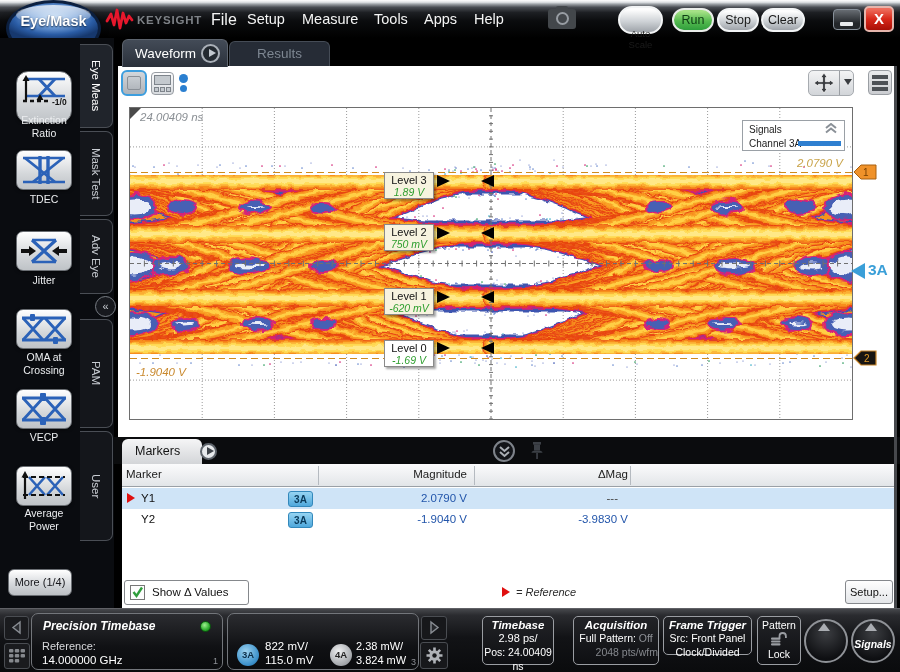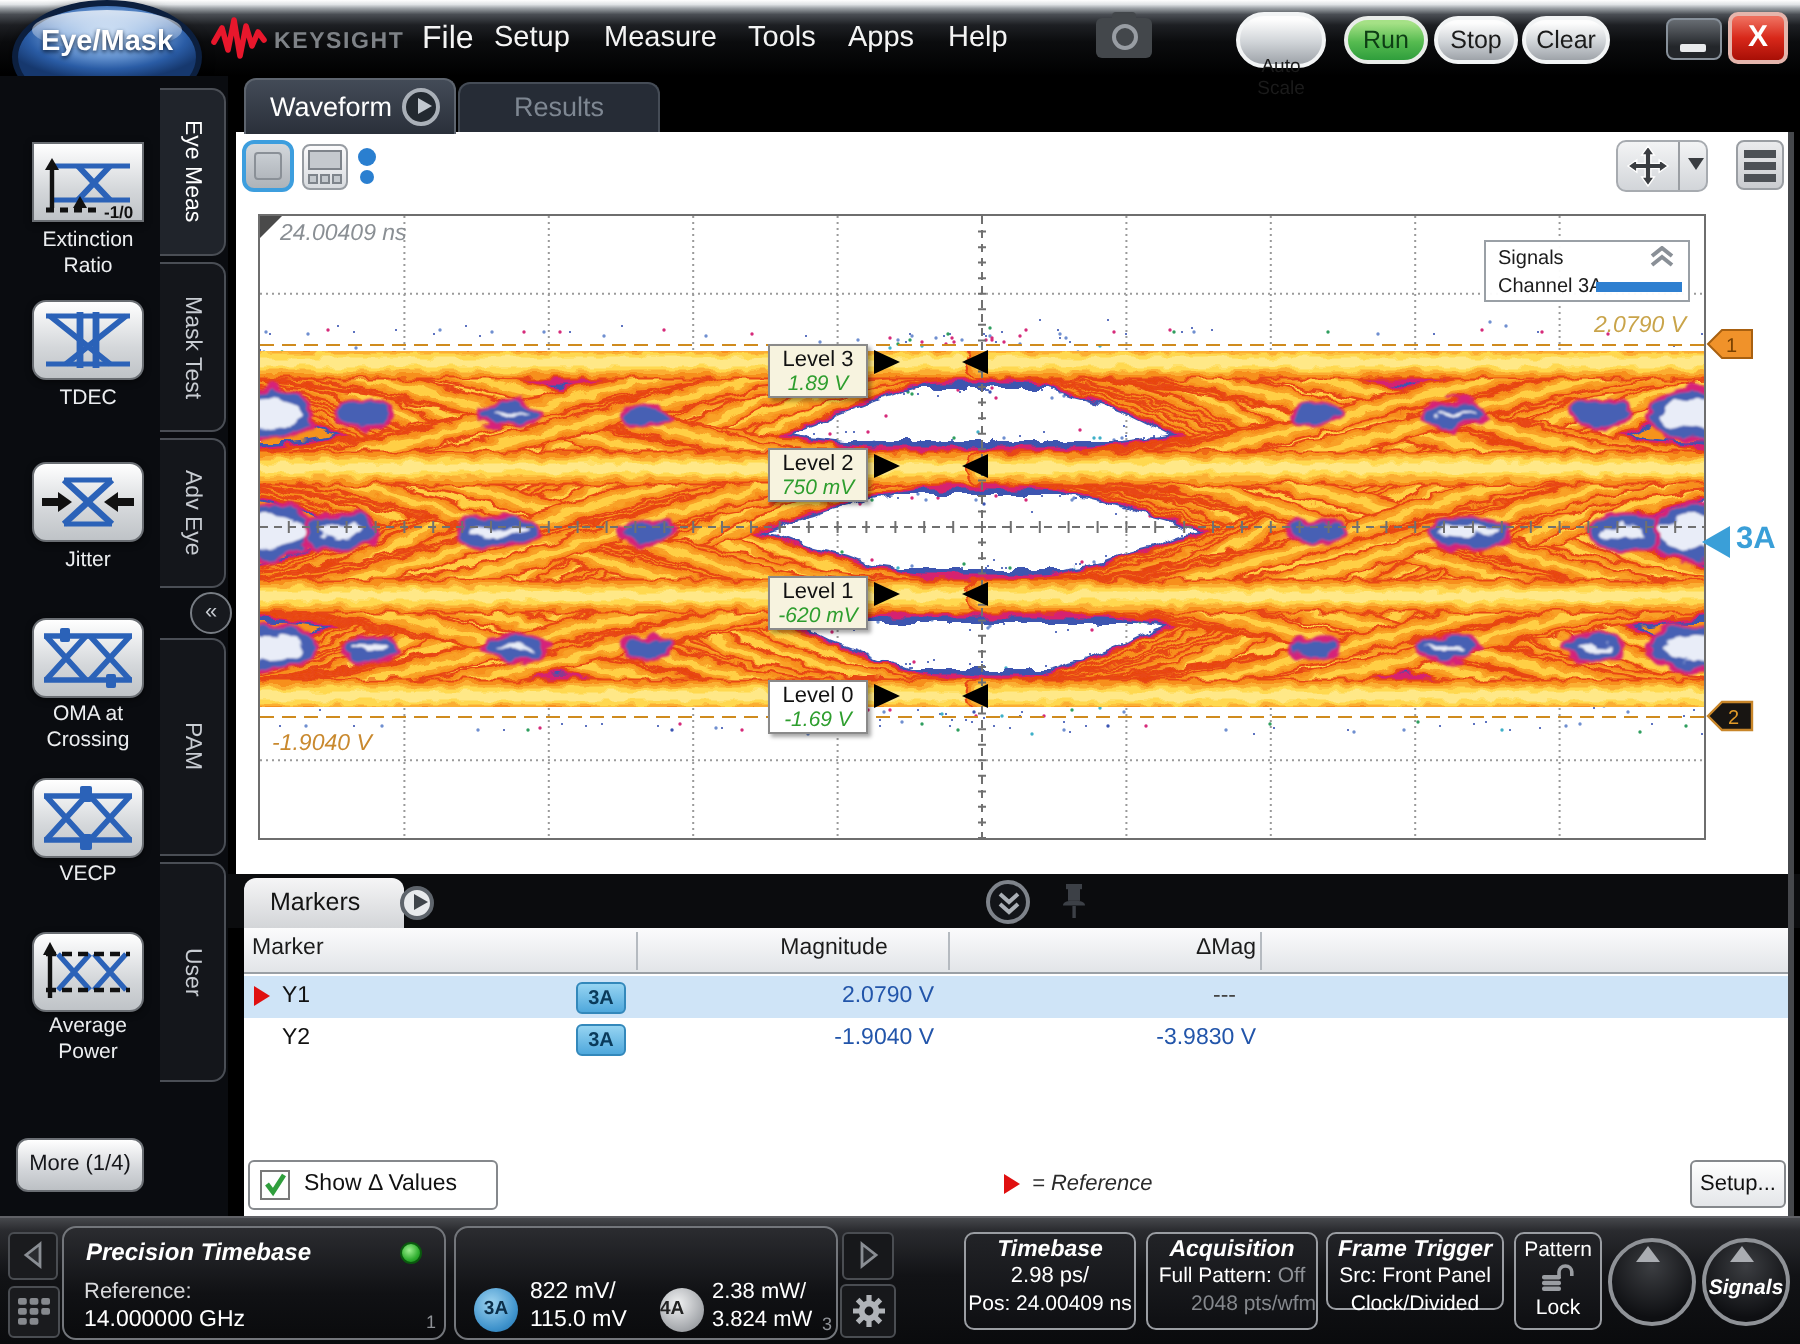--- a/index.html
+++ b/index.html
@@ -30,21 +30,21 @@
 <div class="abs" style="left:761px;top:8px;width:44px;height:24px;border:2px solid #f2f4f5;border-radius:12px;background:linear-gradient(180deg,#fdfdfd 8%,#cfd3d7 55%,#9ea3a9);color:#1b1b1b;font-size:12.5px;text-align:center;line-height:21px">Clear</div>
 <div class="abs" style="left:833px;top:9px;width:28px;height:21px;border:1px solid #87909a;border-radius:4px;background:linear-gradient(180deg,#676c72,#23262a 70%)"></div>
 <div class="abs" style="left:840px;top:22px;width:13px;height:4px;background:#e8eaec;border-radius:1px"></div>
 <div class="abs" style="left:864px;top:6px;width:30px;height:26px;border:2px solid #e5b5ac;border-radius:5px;background:linear-gradient(180deg,#ee6d5c 5%,#d8281a 50%,#a80f06);color:#fff;font-weight:bold;font-size:15px;text-align:center;line-height:22px">X</div>
 
 <div class="abs" style="left:6px;top:0px;width:95px;height:57px;border-radius:50%;background:radial-gradient(ellipse 60% 45% at 50% 28%,#b7d3f2 0%,#6d9bd6 45%,#2a5ca5 75%,#16386e 100%);border:3px solid #0c1f3e;box-shadow:0 2px 6px rgba(0,0,0,.6)"></div>
 <div class="abs" style="left:16px;top:5px;width:75px;height:20px;border-radius:50%;background:linear-gradient(180deg,rgba(255,255,255,.75),rgba(255,255,255,.05))"></div>
 <div class="abs" style="left:6px;top:14px;width:95px;text-align:center;color:#fff;font-weight:bold;font-size:14.5px;line-height:14px;text-shadow:0 1px 2px #0a2040">Eye/Mask</div>
 <div class="abs" style="left:47px;top:40px;width:14px;height:9px;color:#a9c7ec;font-size:10px;line-height:8px">▾</div>
 <div class="abs" style="left:0;top:38px;width:114px;height:570px;background:#0a0c10"></div>
-<div class="abs" style="left:16px;top:71px;width:56px;height:40px;border-radius:0;border:1px solid #6a6e73;background:linear-gradient(180deg,#ffffff,#d4d7da 60%,#bfc3c7);box-shadow:0 1px 3px rgba(0,0,0,.5);display:flex;align-items:flex-end;justify-content:center">
+<div class="abs" style="left:16px;top:71px;width:56px;height:52px;border-radius:12px;border:1px solid #6a6e73;background:linear-gradient(180deg,#ffffff,#d4d7da 60%,#bfc3c7);box-shadow:0 1px 3px rgba(0,0,0,.5);display:flex;align-items:flex-start;justify-content:center">
     <svg width="50" height="34" viewBox="0 0 50 34">
       <g stroke="#2b62b8" stroke-width="2.4" fill="none">
         <path d="M8 7h38M8 24h38"></path>
         <path d="M20 7l16 17M36 7l-16 17" stroke-width="3"></path>
       </g>
       <g stroke="#111" fill="#111">
         <path d="M7 28V8" stroke-width="2.2" fill="none"></path>
         <path d="M7 3l-3.5 6h7z" stroke="none"></path>
         <path d="M4 29h28" stroke-width="2.4" stroke-dasharray="4 3" fill="none"></path>
         <path d="M21 22l-3.5 6h7z" stroke="none"></path>
@@ -2152,21 +2152,21 @@
       <path d="M1.5 11.8c0-1.8 2-2.4 5.5-2.4s5.5.6 5.5 2.4z"></path>
       <rect x="6.2" y="12" width="1.7" height="6"></rect>
     </g>
   </svg>
 
 <div class="abs" style="left:122px;top:464px;width:772px;height:23px;background:linear-gradient(180deg,#fbfbfc,#e2e5e8);border-bottom:1px solid #9aa0a6"></div>
 <div class="abs" style="left:318px;top:466px;width:1px;height:19px;background:#b5bac0"></div>
 <div class="abs" style="left:474px;top:466px;width:1px;height:19px;background:#b5bac0"></div>
 <div class="abs" style="left:630px;top:466px;width:1px;height:19px;background:#b5bac0"></div>
 <div class="abs" style="left:126px;top:468px;font-size:11.5px;color:#1b1b1b">Marker</div>
-<div class="abs" style="left:367px;top:468px;width:100px;text-align:center;font-size:11.5px;color:#1b1b1b">Magnitude</div>
+<div class="abs" style="left:367px;top:468px;width:100px;text-align:right;font-size:11.5px;color:#1b1b1b">Magnitude</div>
 <div class="abs" style="left:528px;top:468px;width:100px;text-align:right;font-size:11.5px;color:#1b1b1b">ΔMag</div>
 
 <div class="abs" style="left:122px;top:488px;width:772px;height:21px;background:#cfe4f7"></div>
 <div class="abs" style="left:127px;top:493px;width:0;height:0;border-left:8px solid #e01010;border-top:5px solid transparent;border-bottom:5px solid transparent"></div>
 <div class="abs" style="left:141px;top:492px;font-size:11.5px;color:#111">Y1</div>
 <div class="abs" style="left:288px;top:490.5px;width:25px;height:16px;background:linear-gradient(180deg,#96d4f2,#4fa8dc);border:1px solid #3388bb;border-radius:3px;color:#0a3a5a;font-size:10px;font-weight:bold;text-align:center;line-height:15px">3A</div>
 <div class="abs" style="left:367px;top:492px;width:100px;text-align:right;font-size:11.5px;color:#2255aa">2.0790 V</div>
 <div class="abs" style="left:528px;top:492px;width:90px;text-align:right;font-size:11.5px;color:#444">---</div>
 <div class="abs" style="left:141px;top:513px;font-size:11.5px;color:#111">Y2</div>
 <div class="abs" style="left:288px;top:511.5px;width:25px;height:16px;background:linear-gradient(180deg,#96d4f2,#4fa8dc);border:1px solid #3388bb;border-radius:3px;color:#0a3a5a;font-size:10px;font-weight:bold;text-align:center;line-height:15px">3A</div>
@@ -2206,41 +2206,41 @@
  <div class="abs" style="left:11px;top:5px;font-size:12px;font-weight:bold;font-style:italic;color:#fff">Precision Timebase</div>
  <div class="abs" style="left:168px;top:7px;width:11px;height:11px;border-radius:50%;background:radial-gradient(circle at 40% 35%,#9df08f,#2fae2f 60%,#0c7a10);border:1px solid #0a5a0e"></div>
  <div class="abs" style="left:10px;top:26px;font-size:11px;color:#d8d9dc">Reference:</div>
  <div class="abs" style="left:10px;top:40px;font-size:11.5px;color:#fff">14.000000 GHz</div>
  <div class="abs" style="left:181px;top:42px;font-size:9px;color:#8e9196">1</div>
 </div>
 <div class="abs" style="left:227px;top:613px;width:192px;height:57px;border:1px solid #73767b;border-radius:7px;background:linear-gradient(180deg,#2b2c30,#101114 60%,#0a0b0d)">
  <div class="abs" style="left:9px;top:30px;width:22px;height:22px;border-radius:50%;background:radial-gradient(circle at 40% 35%,#9fd4f0,#3f93cc 65%,#1e6ca6);color:#0c2f4a;font-size:9.5px;font-weight:bold;text-align:center;line-height:21px">3A</div>
  <div class="abs" style="left:37px;top:26px;font-size:11.5px;color:#fff">822 mV/</div>
  <div class="abs" style="left:37px;top:40px;font-size:11.5px;color:#fff">115.0 mV</div>
- <div class="abs" style="left:102px;top:30px;width:22px;height:22px;border-radius:50%;background:radial-gradient(circle at 40% 35%,#f0f1f2,#a8abaf 65%,#808388);color:#222;font-size:9.5px;font-weight:bold;line-height:21px">4A</div>
+ <div class="abs" style="left:102px;top:30px;width:22px;height:22px;border-radius:50%;background:radial-gradient(circle at 40% 35%,#f0f1f2,#a8abaf 65%,#808388);color:#222;font-size:9.5px;font-weight:bold;text-align:center;line-height:21px">4A</div>
  <div class="abs" style="left:128px;top:26px;font-size:11px;color:#fff">2.38 mW/</div>
  <div class="abs" style="left:128px;top:40px;font-size:11px;color:#fff">3.824 mW</div>
  <div class="abs" style="left:183px;top:43px;font-size:9px;color:#8e9196">3</div>
 </div>
 <div class="abs" style="left:421px;top:616px;width:26px;height:24px;background:#17181b;border:1px solid #4a4d52;border-radius:3px"></div>
 <svg class="abs" style="left:427px;top:620px" width="15" height="15" viewBox="0 0 15 15">
     <path d="M4 2l7 5.5L4 13z" fill="#26282c" stroke="#8a8e94" stroke-width="1.4"></path>
   </svg>
 <div class="abs" style="left:420px;top:642px;width:28px;height:27px;background:#17181b;border:1px solid #4a4d52;border-radius:3px"></div>
 <svg class="abs" style="left:424px;top:645px" width="21" height="21" viewBox="0 0 21 21">
     <g fill="#b0b3b8">
       <circle cx="10.5" cy="10.5" r="5.2"></circle>
       <g stroke="#b0b3b8" stroke-width="2.6">
         <path d="M10.5 2.5v16M2.5 10.5h16M4.8 4.8l11.4 11.4M16.2 4.8L4.8 16.2"></path>
       </g>
     </g>
     <circle cx="10.5" cy="10.5" r="2.2" fill="#17181b"></circle>
   </svg>
 
-<div class="abs" style="left:482px;top:616px;width:86px;height:49px;border:1px solid #9a9da2;border-radius:5px;background:linear-gradient(180deg,#222327,#0e0f12)">
+<div class="abs" style="left:482px;top:616px;width:72px;height:49px;border:1px solid #9a9da2;border-radius:5px;background:linear-gradient(180deg,#222327,#0e0f12)">
  <div style="text-align:center;font-size:11.5px;font-weight:bold;font-style:italic;color:#fff;margin-top:2px">Timebase</div>
  <div style="text-align:center;font-size:11px;color:#fff;line-height:14px">2.98 ps/</div>
  <div style="text-align:center;font-size:10.5px;color:#fff;line-height:14px">Pos: 24.00409 ns</div>
 </div>
 <div class="abs" style="left:573px;top:616px;width:86px;height:49px;border:1px solid #9a9da2;border-radius:5px;background:linear-gradient(180deg,#222327,#0e0f12)">
  <div style="text-align:center;font-size:11.5px;font-weight:bold;font-style:italic;color:#fff;margin-top:2px">Acquisition</div>
  <div style="text-align:center;font-size:10.5px;line-height:14px"><span style="color:#fff">Full Pattern: </span><span style="color:#8e9196">Off</span></div>
  <div style="text-align:right;font-size:10.5px;color:#85888d;line-height:14px">2048 pts/wfm</div>
 </div>
 <div class="abs" style="left:663px;top:616px;width:89px;height:39px;border:1px solid #9a9da2;border-radius:5px;background:linear-gradient(180deg,#222327,#0e0f12)">

